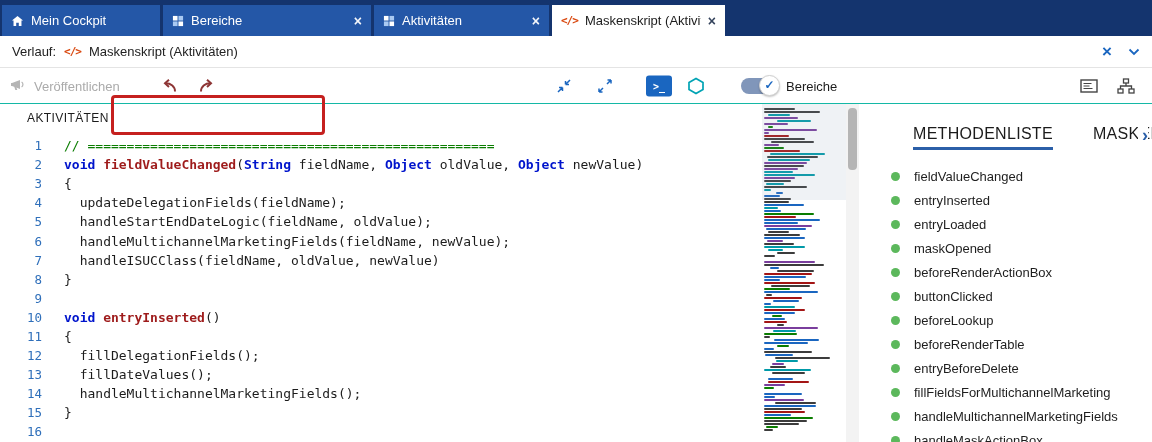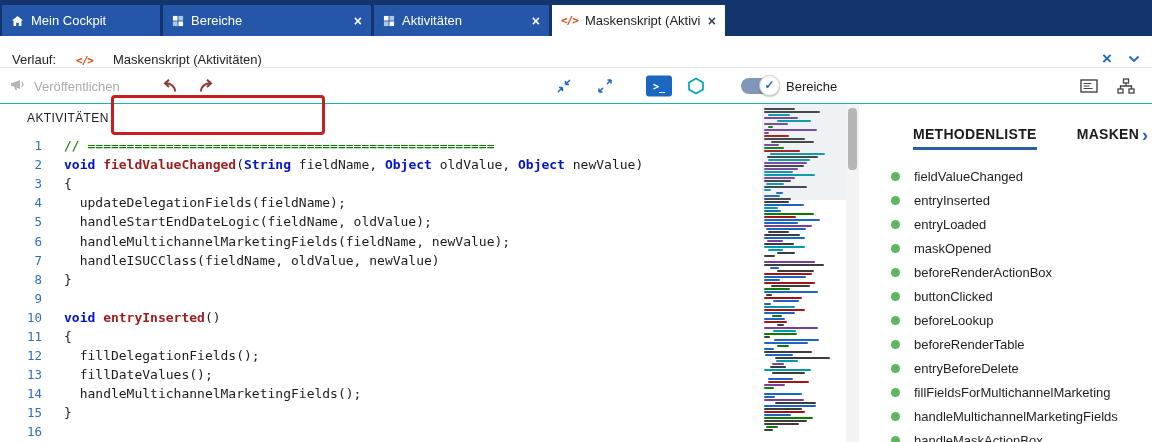--- a/index.html
+++ b/index.html
@@ -17,21 +17,21 @@
   .wtab .lbl{flex:1;white-space:nowrap;overflow:hidden}
   .wtab .x{font-size:14px;font-weight:bold;line-height:1;opacity:.95}
   .wtab.active{background:#fff;color:#1c1c1c}
   .wtab.active .x{color:#2b3a55}
   .wicn{display:flex;align-items:center}
   .codeglyph{color:#d9480f;font-weight:bold;font-family:"DejaVu Sans Mono",monospace;
              font-size:11px;letter-spacing:-1px}
 
   
   .historybar{height:32px;background:#fff;border-bottom:1px solid #e4e4e4;display:flex;
-              align-items:flex-end;gap:20px;padding:0 12px;font-size:13px;color:#222}
+              align-items:center;gap:8px;padding:0 12px;font-size:13px;color:#222}
   .hb-right{margin-left:auto;display:flex;align-items:center;gap:16px}
   .hb-x{color:#1a66c0;font-size:17px;font-weight:bold;cursor:pointer;line-height:1}
   .hb-chev{display:flex;cursor:pointer}
 
   
   .toolbar{height:36px;background:#fff;border-bottom:1px solid #14b8a6;position:relative}
   .toolbar>*{position:absolute;top:50%;transform:translateY(-50%)}
   .publish{left:10px;display:flex;align-items:center;gap:8px;color:#ababab;font-size:13px;cursor:default}
   .tbico{display:flex;cursor:pointer}
   .undo{left:160px}.redo{left:198px}
@@ -70,21 +70,21 @@
   .mm-viewport{position:absolute;left:0;top:0;width:100%;height:96px;background:rgba(140,160,185,.14)}
 
   .vscroll{width:13px;background:#f3f3f3;position:relative}
   .vthumb{position:absolute;left:2px;top:4px;width:9px;height:62px;background:#b5b5b5;border-radius:4px;cursor:grab}
 
   
   .right-panel{flex:1;display:flex;flex-direction:column;overflow:hidden;padding-top:16px;background:#fff}
   .panel-tabs{height:30px;display:flex;align-items:stretch;padding-left:54px;position:relative;
               overflow:hidden;flex:none}
   .ptwrap{display:flex;gap:40px;align-items:stretch}
-  .ptab{font-size:14px;font-weight:bold;color:#1b1b1b;letter-spacing:.3px;display:flex;
+  .ptab{font-size:16px;font-weight:normal;color:#1b1b1b;letter-spacing:.3px;display:flex;
         align-items:center;border-bottom:3px solid transparent;white-space:nowrap;cursor:pointer}
   .ptab.active{border-bottom-color:#2b5fa8}
   .pchev{position:absolute;right:4px;top:50%;transform:translateY(-50%);color:#2b5fa8;font-size:18px;
          font-weight:bold;background:#fff;padding-left:4px;cursor:pointer;line-height:1}
   .method-list{flex:1;overflow:hidden;padding-top:14px}
   .mrow{display:flex;align-items:center;gap:14px;height:24px;padding-left:32px;cursor:pointer}
   .mdot{width:9px;height:9px;border-radius:50%;background:#5cb85c;flex:none}
   .mlabel{font-size:13px;color:#1e1e1e}
 
   

